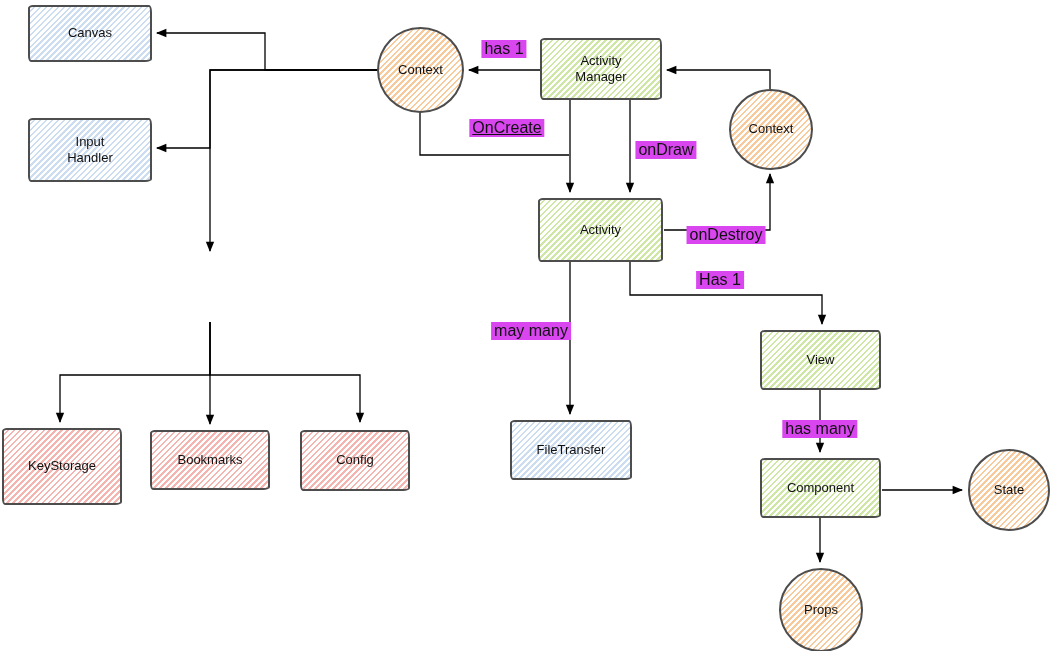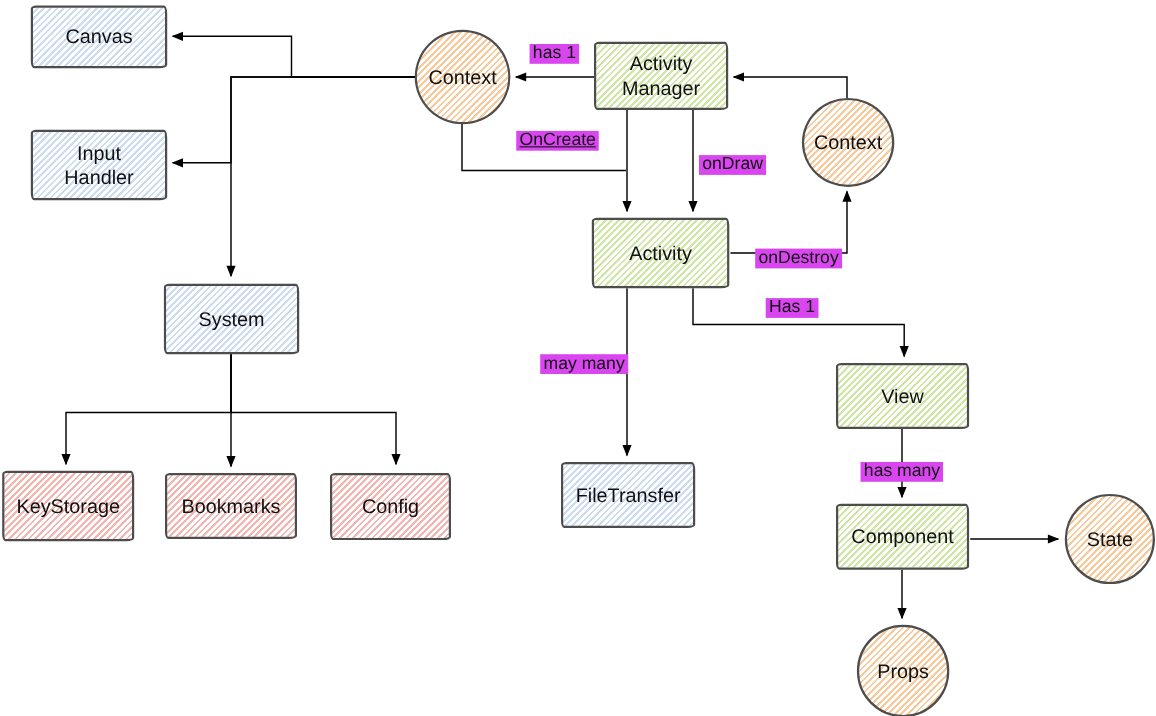--- a/index.html
+++ b/index.html
@@ -20,21 +20,21 @@
     left: 0; top: 0;
     width: 1051px;
     height: 651px;
   }
   .node {
     position: absolute;
     display: flex;
     align-items: center;
     justify-content: center;
     text-align: center;
-    font-size: 18px;
+    font-size: 13px;
     color: #111;
     white-space: pre-line;
     line-height: 1.25;
     box-sizing: border-box;
     border: 2px solid #4d4d4d;
   }
   .rect {
     border-radius: 5px 3px 7px 3px / 3px 7px 3px 6px;
   }
   .circle {
@@ -92,34 +92,33 @@
       <polyline points="210,322 210,424" marker-end="url(#arr)"></polyline>
       <polyline points="210,322 210,375 360,375 360,422" marker-end="url(#arr)"></polyline>
     </g>
   </svg>
 
   <div class="node rect blue" style="left:28px; top:5px; width:124px; height:57px;">Canvas</div>
 
   <div class="node rect blue" style="left:28px; top:118px; width:124px; height:64px;">Input
 Handler</div>
 
-  <div class="node rect blue" style="left:149px; top:258px; width:123px; height:64px;">System</div>
 
   <div class="node rect blue" style="left:510px; top:420px; width:122px; height:60px;">FileTransfer</div>
 
   <div class="node rect green" style="left:540px; top:38px; width:122px; height:62px;">Activity
 Manager</div>
 
   <div class="node rect green" style="left:538px; top:198px; width:125px; height:64px;">Activity</div>
 
   <div class="node rect green" style="left:760px; top:330px; width:121px; height:60px;">View</div>
 
   <div class="node rect green" style="left:760px; top:458px; width:121px; height:60px;">Component</div>
 
-  <div class="node rect pink" style="left:2px; top:428px; width:120px; height:64px;">KeyStorage</div>
+  <div class="node rect pink" style="left:2px; top:428px; width:120px; height:77px;">KeyStorage</div>
 
   <div class="node rect pink" style="left:150px; top:430px; width:120px; height:60px;">Bookmarks</div>
 
   <div class="node rect pink" style="left:300px; top:430px; width:110px; height:61px;">Config</div>
 
   <div class="node circle orange" style="left:377px; top:27px; width:87px; height:86px;">Context</div>
 
   <div class="node circle orange" style="left:729px; top:89px; width:84px; height:81px;">Context</div>
 
   <div class="node circle orange" style="left:968px; top:449px; width:82px; height:82px;">State</div>

